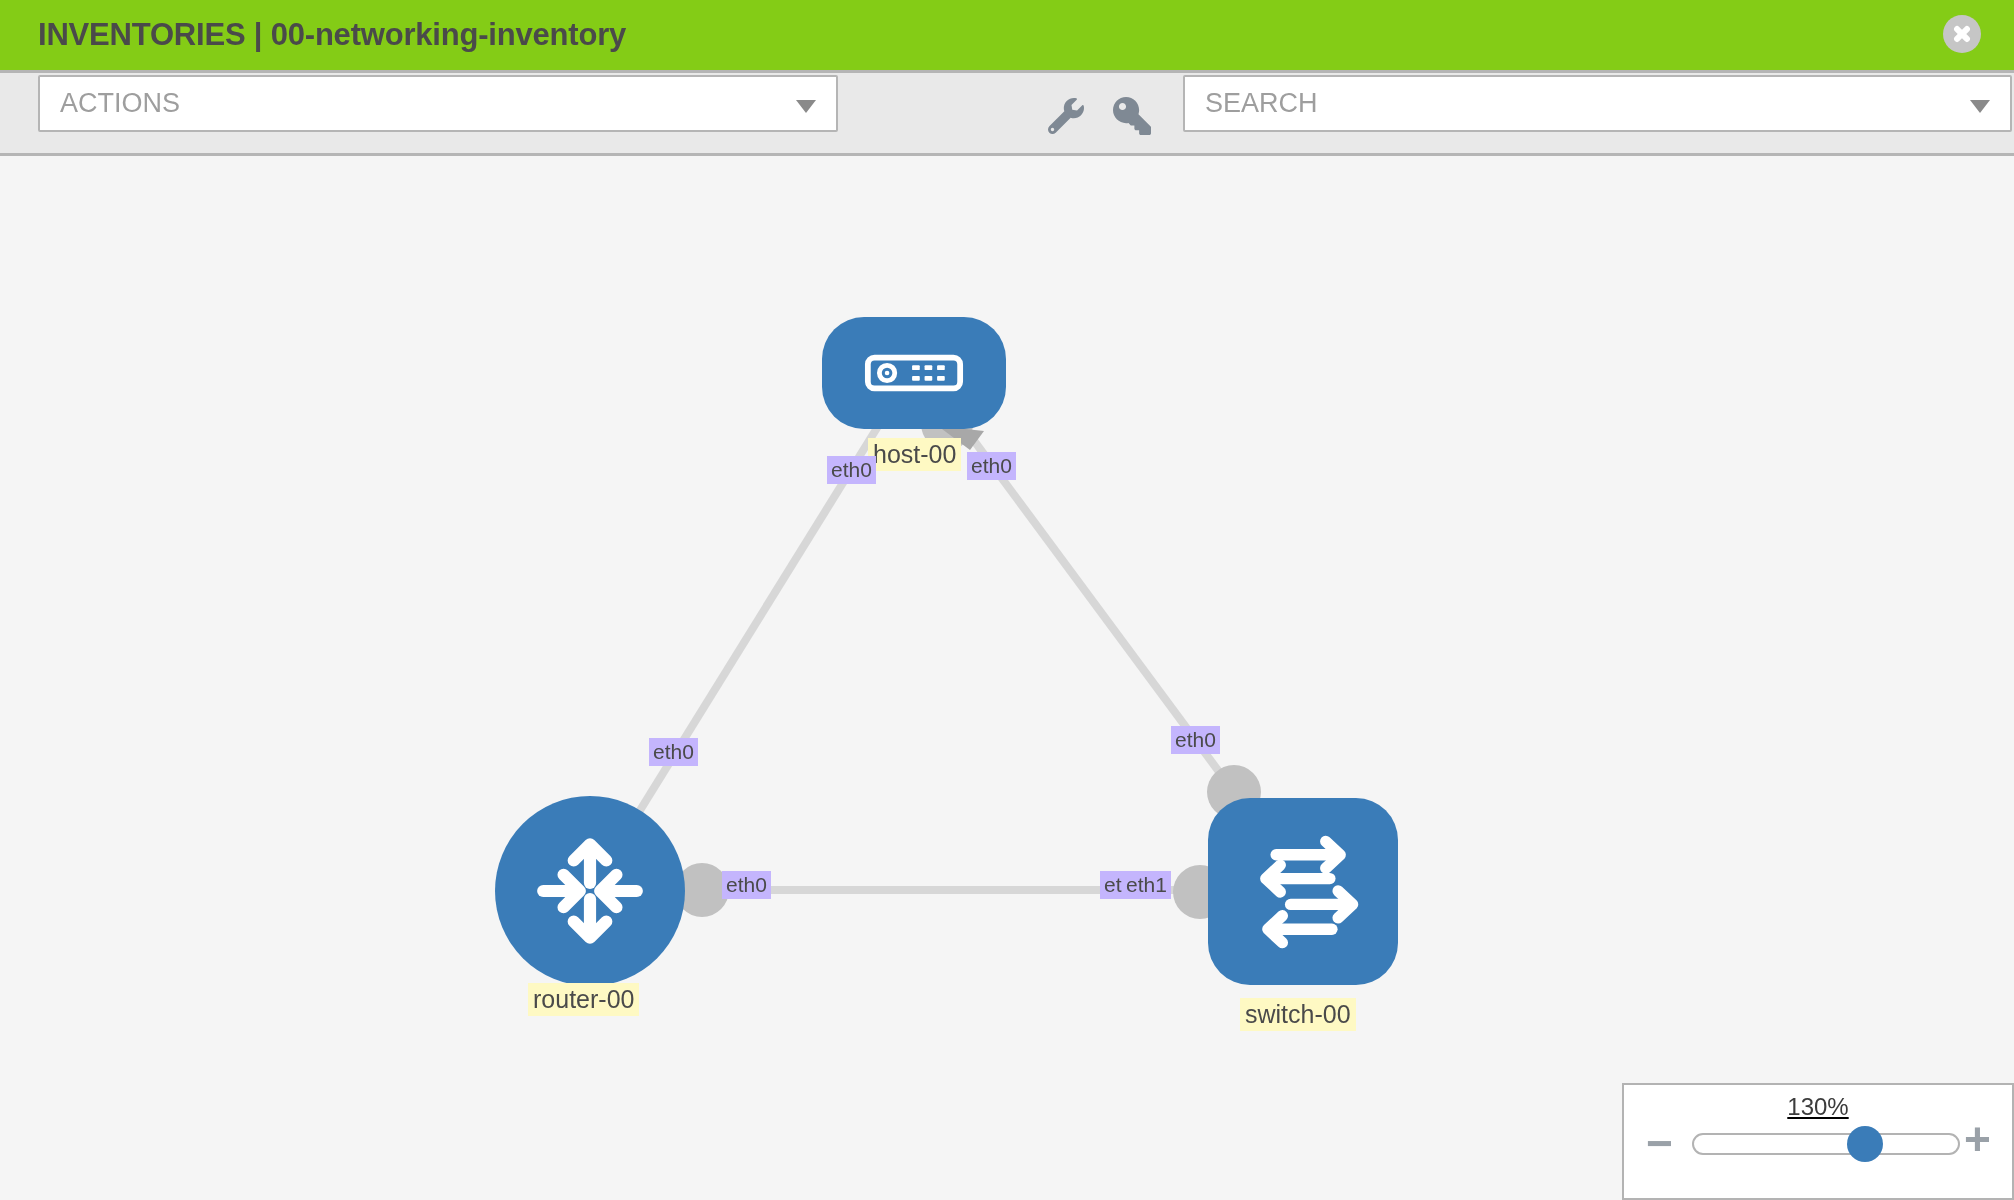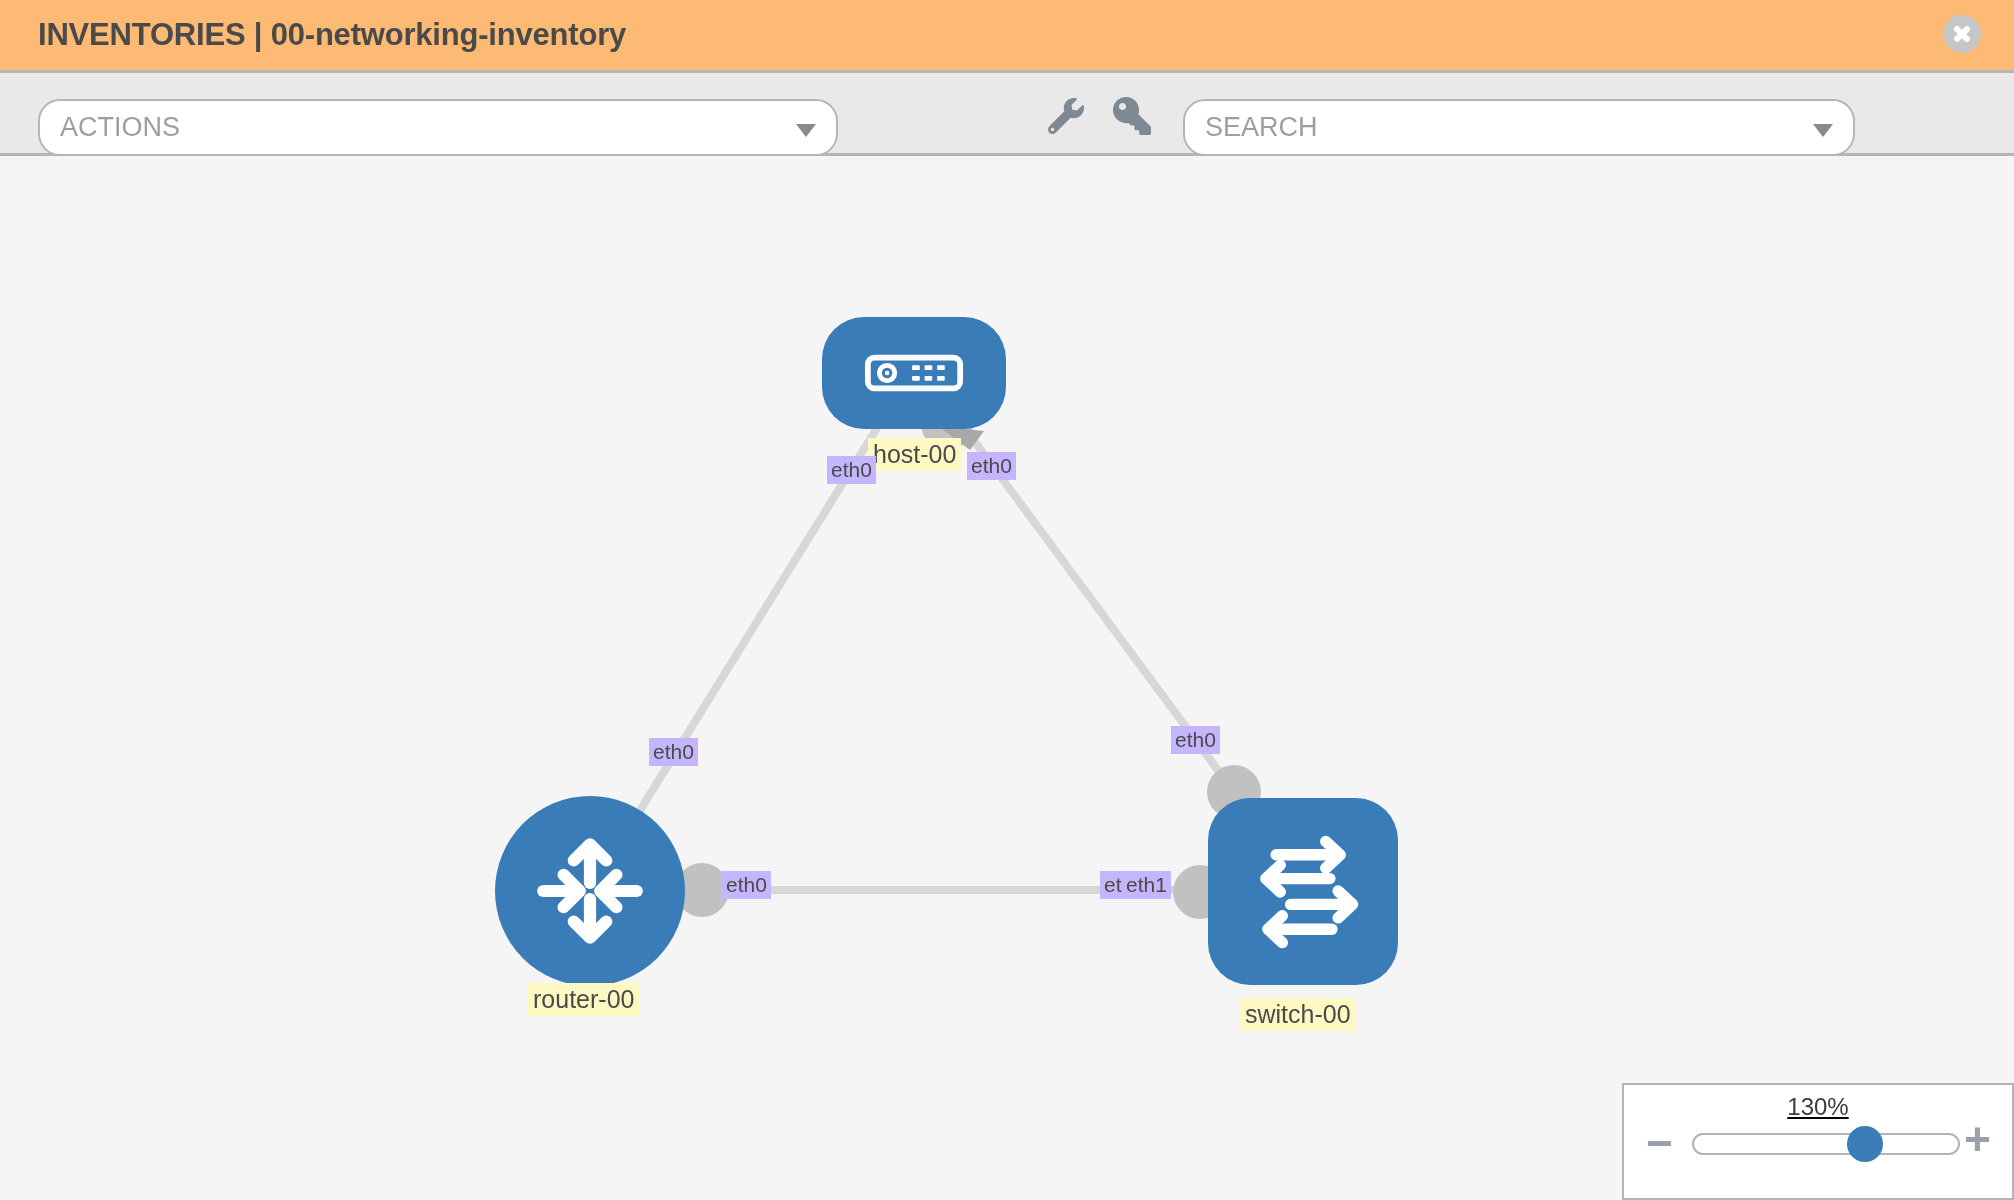--- a/index.html
+++ b/index.html
@@ -1,39 +1,39 @@
 <!DOCTYPE html>
 <html><head>
 <meta charset="utf-8">
 <style>
   * { margin:0; padding:0; box-sizing:border-box; }
   html,body { width:2014px; height:1200px; overflow:hidden; background:#fff;
               font-family:"Liberation Sans", sans-serif; }
   #stage { position:relative; width:2014px; height:1200px; }
 
   
-  .header { position:absolute; top:0; left:0; width:2014px; height:70px; background:#fdba74; z-index:10;text-align:center; }
+  .header { position:absolute; top:0; left:0; width:2014px; height:70px; background:#84cc16; z-index:10;text-align:center; }
   .page-title { position:absolute; left:38px; top:0; line-height:70px;
                 font-size:31px; font-weight:bold; color:#4a4a4a; letter-spacing:-0.2px; }
   .close-btn { position:absolute; left:1943px; top:15px; width:38px; height:38px;
                border-radius:50%; background:#c6c6c6; cursor:pointer; }
   .close-btn .bar { position:absolute; left:9px; top:16px; width:20px; height:6px;
                     background:#fff; border-radius:3px; }
   .close-btn .bar.b1 { transform:rotate(45deg); }
   .close-btn .bar.b2 { transform:rotate(-45deg); }
 
   
   .toolbar { position:absolute; top:70px; left:0; width:2014px; height:86px;
              background:#e9e9e9; border-top:3px solid #b5b5b5; border-bottom:3px solid #b5b5b5; z-index:10; }
-  .dropdown { position:absolute; top:26px; height:57px; background:#fff;
-              border:2px solid #b5b5b5; border-radius:22px;
+  .dropdown { position:absolute; top:2px; height:57px; background:#fff;
+              border:2px solid #b5b5b5; border-radius:2px;
               display:flex; align-items:center; padding-left:20px;
               font-size:27px; color:#9e9e9e; cursor:pointer; }
   .dropdown.actions { left:38px;  width:800px; }
-  .dropdown.search  { left:1183px; width:672px; }
+  .dropdown.search  { left:1183px; width:829px; }
   .caret { position:absolute; right:20px; top:23px; width:0; height:0;
            border-left:10px solid transparent; border-right:10px solid transparent;
            border-top:13px solid #8a8a8a; }
   .tool-icon-btn { position:absolute; top:21px; width:44px; height:44px; border:0; background:none;
                    cursor:pointer; display:flex; align-items:center; justify-content:center; }
   .tool-icon-btn.wrench { left:1044px; }
   .tool-icon-btn.key    { left:1110px; }
   .tool-icon-btn svg { fill:#7f8994; }
   .tool-icon-btn.key svg { transform:scaleX(-1); }
 

